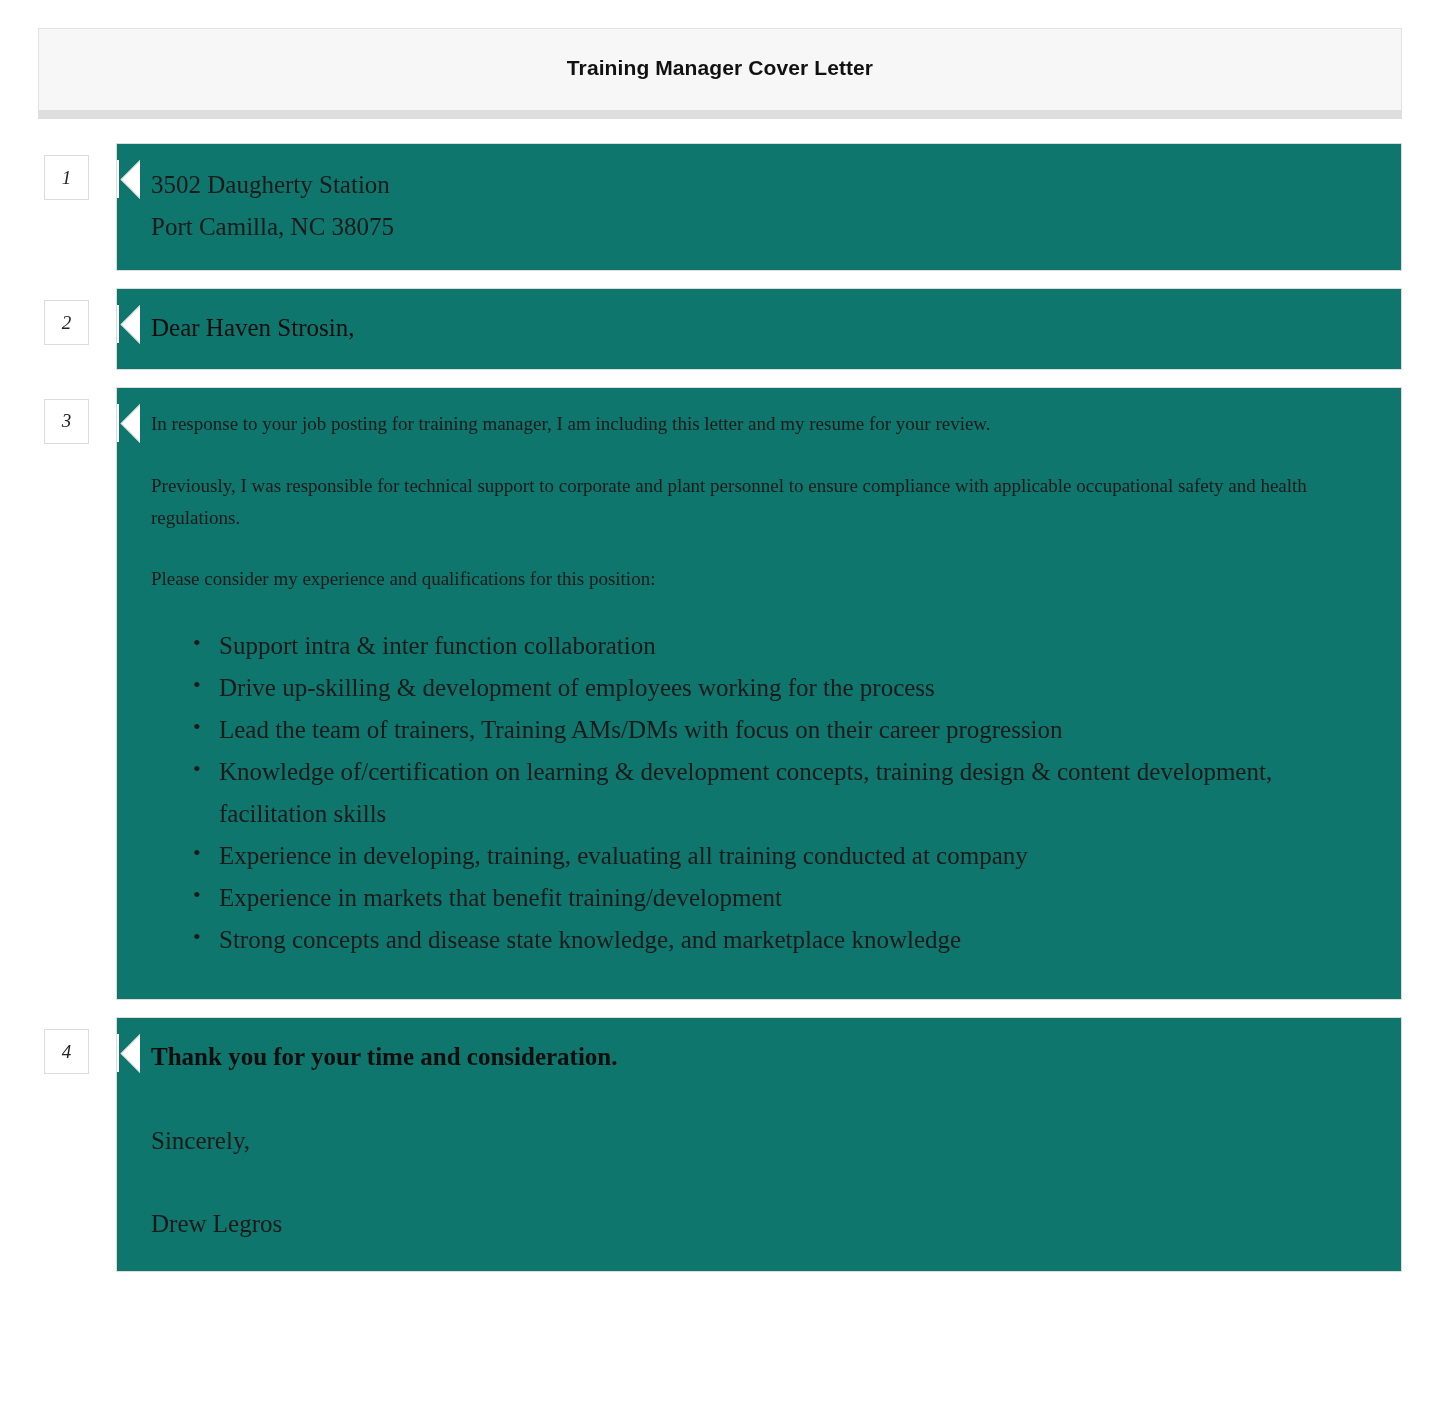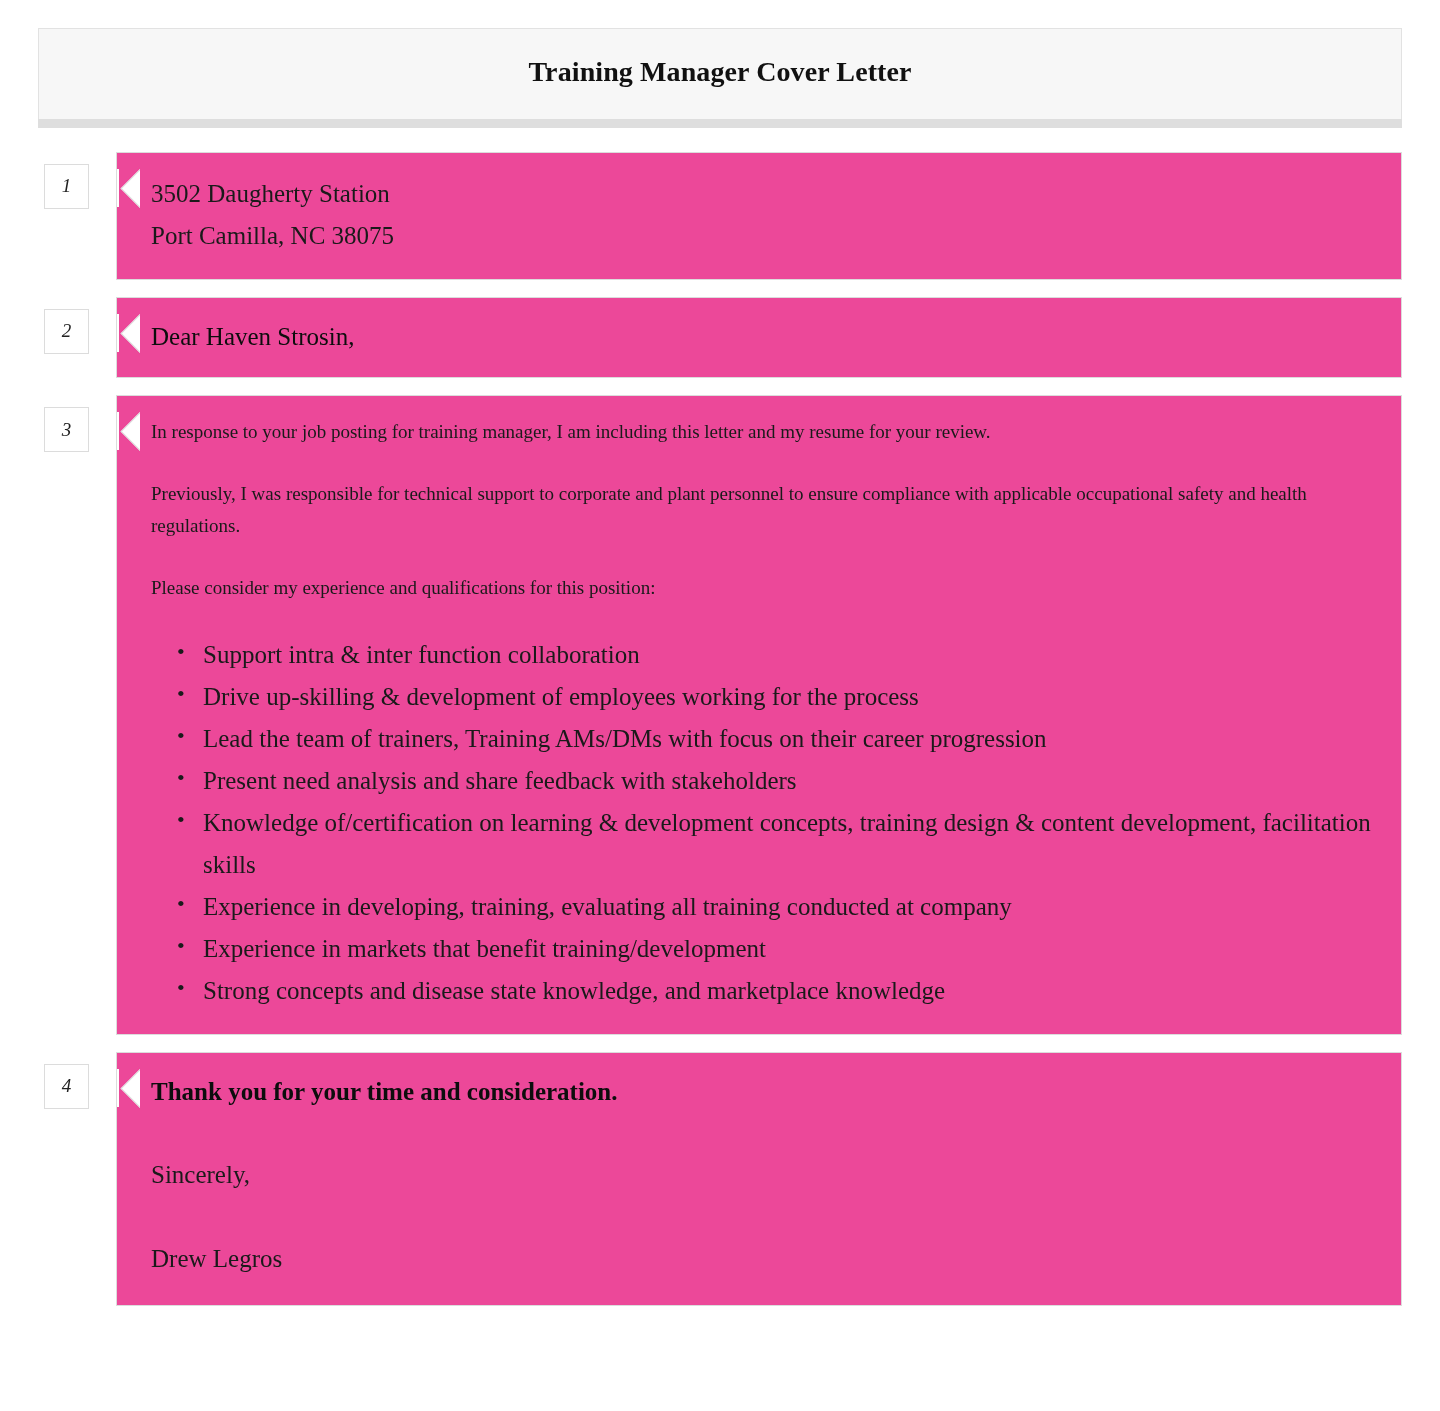--- a/index.html
+++ b/index.html
@@ -28,23 +28,23 @@
   }
   .header-bar {
     background: #f7f7f7;
     border: 1px solid #e2e2e2;
     border-bottom: none;
     text-align: center;
     padding: 26px 20px 30px 20px;
     box-sizing: border-box;
   }
   .header-title {
-    font-family: Liberation Serif, serif;
+    font-family: Liberation Sans, sans-serif;
     font-weight: bold;
-    font-size: 28px;
+    font-size: 21px;
     line-height: 1.2;
     color: #111111;
     margin: 0;
     letter-spacing: 0.1px;
   }
   .header-underbar {
     height: 9px;
     background: #dedede;
     width: 100%;
   }
@@ -78,21 +78,21 @@
     font-style: italic;
     font-size: 19px;
     color: #222222;
     z-index: 3;
   }
 
   .content-box {
     position: relative;
     margin-left: 78px;
     border: 1px solid #dcdcdc;
-    background: #ec4899;
+    background: #0f766e;
     box-sizing: border-box;
     padding: 20px 28px 22px 34px;
     min-height: 60px;
   }
 
   
   .notch,
   .notch::before {
     position: absolute;
     content: "";
@@ -158,21 +158,21 @@
   .closing-line {
     font-size: 25px;
     line-height: 1.5;
     margin: 0 0 46px 0;
   }
   .closing-line.last {
     margin-bottom: 6px;
   }
 
   ul.bullets {
-    margin: 0;
+    margin: 16px;
     padding: 0 0 0 52px;
     list-style: none;
     font-family: Liberation Serif, serif;
   }
   ul.bullets li {
     position: relative;
     font-size: 25px;
     line-height: 1.68;
     color: #1a1a1a;
     margin: 0 0 0 0;
@@ -226,21 +226,20 @@
       <div class="content-box">
         <span class="notch"></span>
         <span class="notch-cover"></span>
         <p class="para">In response to your job posting for training manager, I am including this letter and my resume for your review.</p>
         <p class="para">Previously, I was responsible for technical support to corporate and plant personnel to ensure compliance with applicable occupational safety and health regulations.</p>
         <p class="para">Please consider my experience and qualifications for this position:</p>
         <ul class="bullets">
           <li>Support intra &amp; inter function collaboration</li>
           <li>Drive up-skilling &amp; development of employees working for the process</li>
           <li>Lead the team of trainers, Training AMs/DMs with focus on their career progression</li>
-          <li>Present need analysis and share feedback with stakeholders</li>
           <li>Knowledge of/certification on learning &amp; development concepts, training design &amp; content development, facilitation skills</li>
           <li>Experience in developing, training, evaluating all training conducted at company</li>
           <li>Experience in markets that benefit training/development</li>
           <li>Strong concepts and disease state knowledge, and marketplace knowledge</li>
         </ul>
       </div>
     </div>
 
     <div class="section">
       <div class="badge">4</div>

